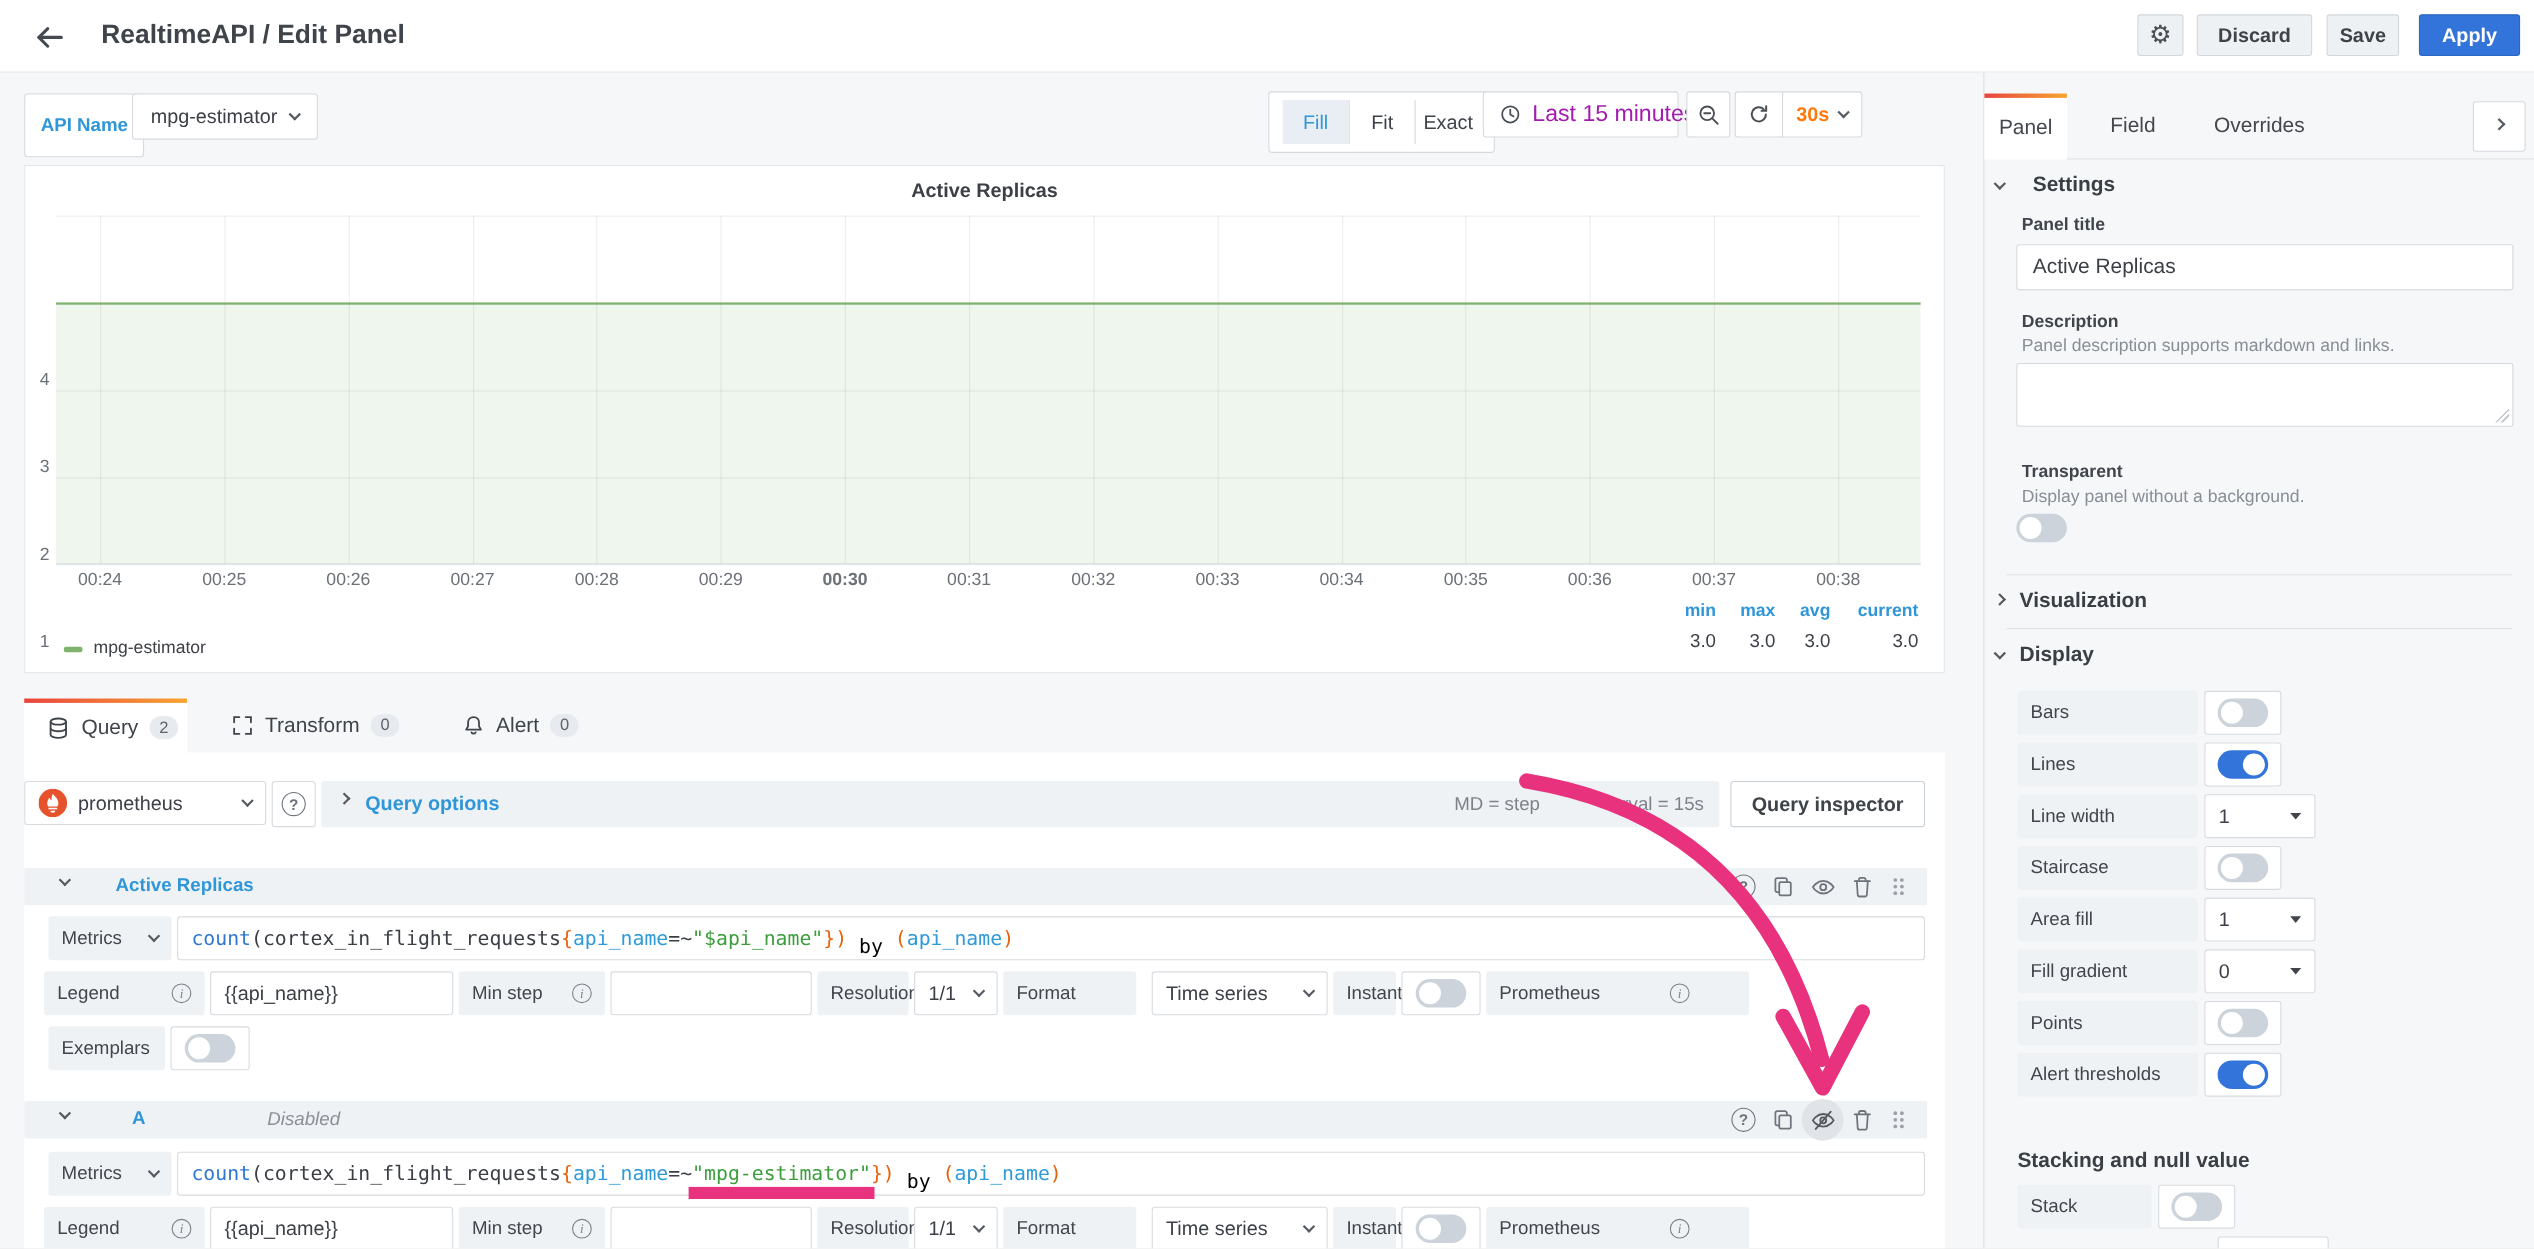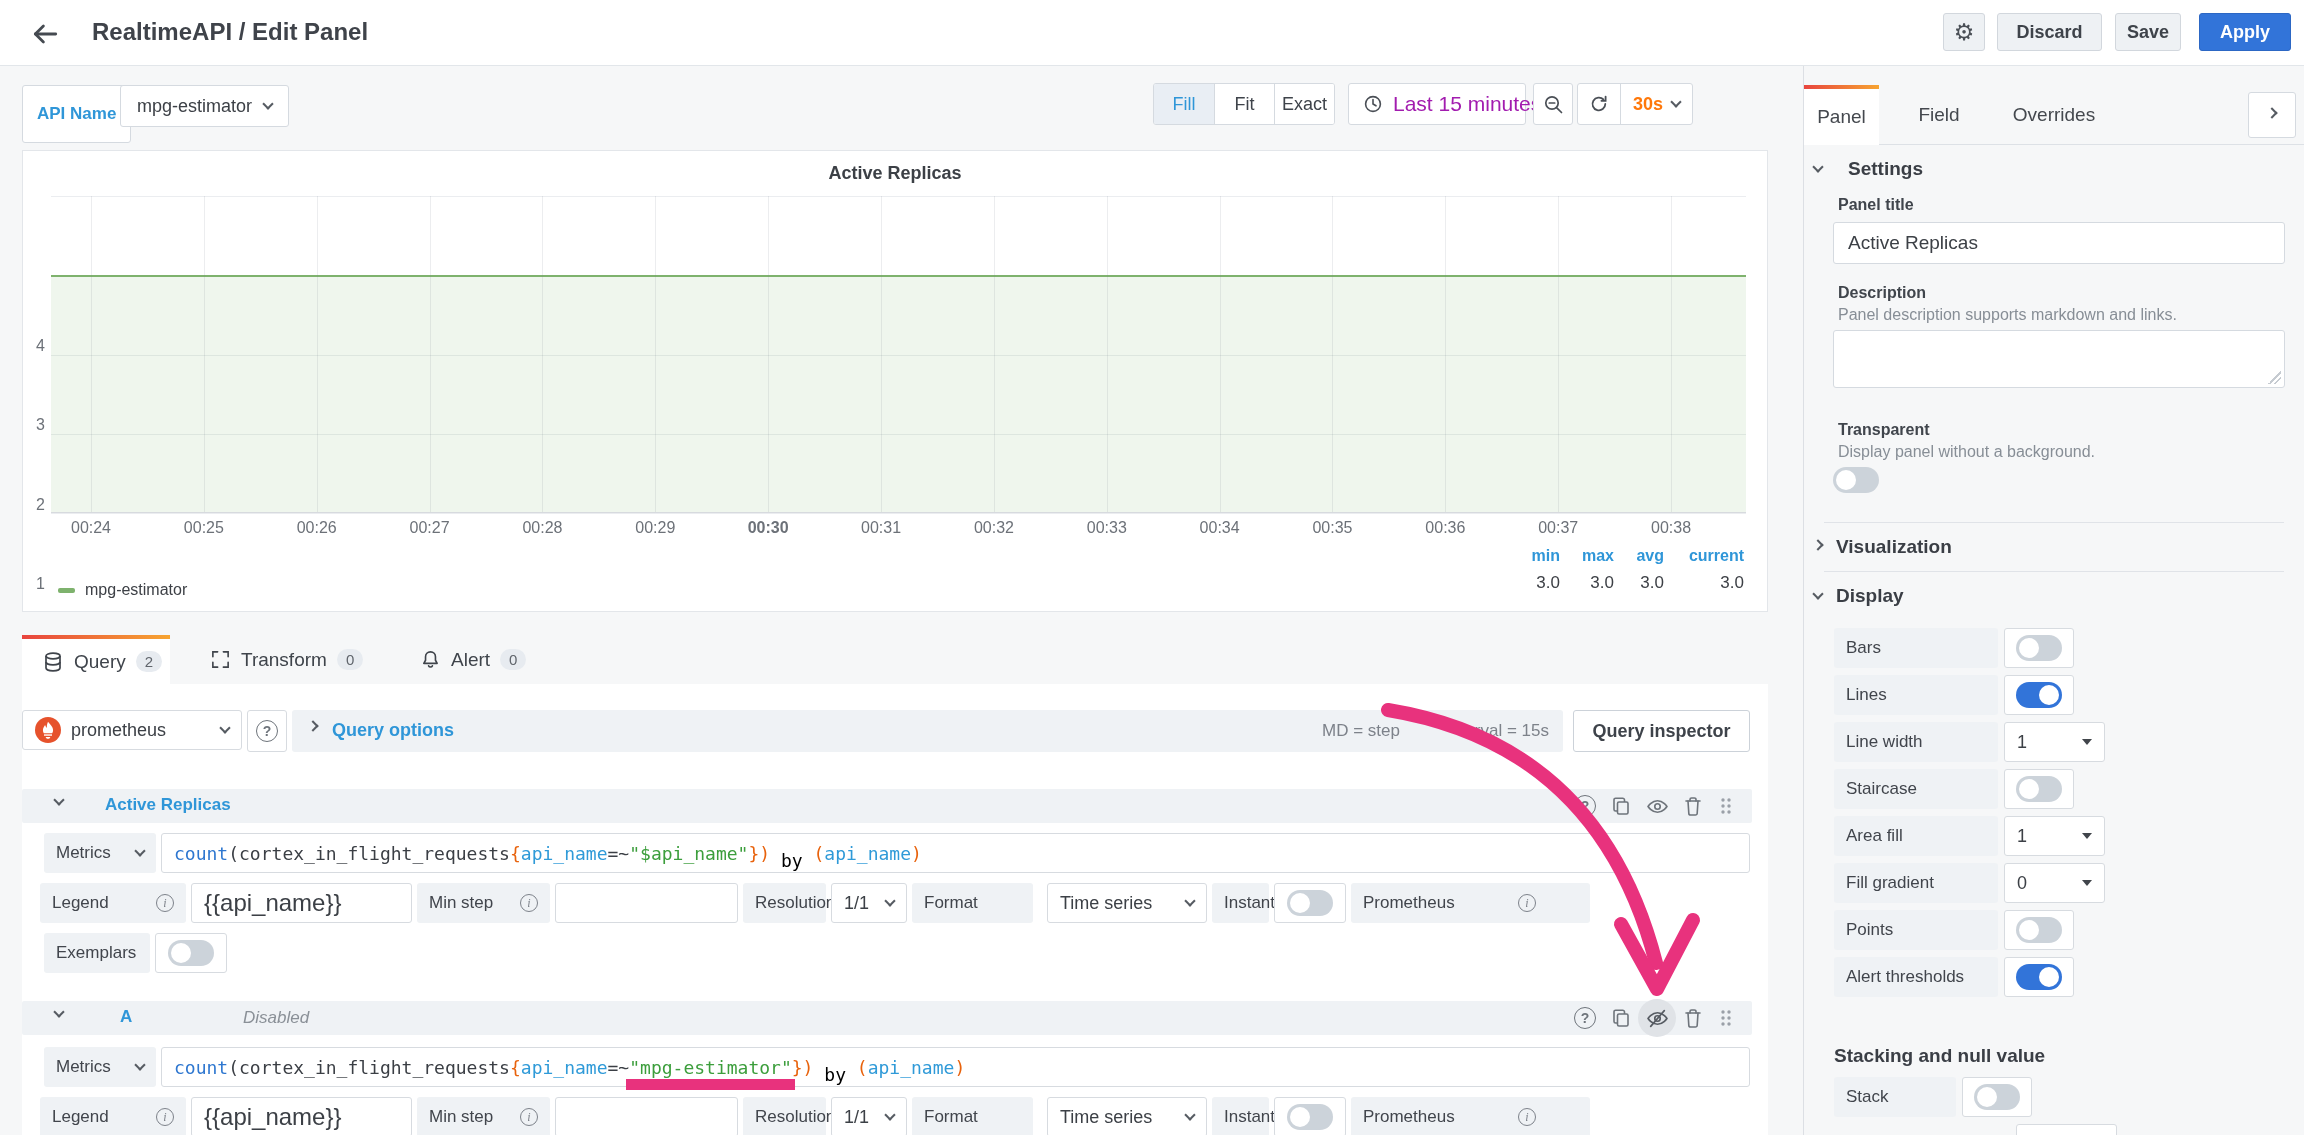--- a/index.html
+++ b/index.html
@@ -45,21 +45,21 @@
   .stats.val{top:422px;color:#3d4046;font-size:17px;}
 
   
   .tab{position:absolute;top:635px;height:49px;display:flex;align-items:center;gap:10px;font-size:19px;color:#3f444b;cursor:pointer;padding:0 20px;}
   .tab.active{background:#fff;border-top:4px solid;border-image:linear-gradient(90deg,#e8443f,#f7a531) 1;}
   .badge{background:#e7ebf0;color:#60656c;font-size:15px;border-radius:11px;padding:2px 9px;}
 
   
   .qpanel{position:absolute;left:22px;top:684px;width:1746px;height:480px;background:#fff;}
   .chip{background:#eff2f5;border-radius:3px;display:flex;align-items:center;font-size:17px;color:#41454c;font-weight:500;padding:0 12px;height:40px;}
-  .inpt{background:#fff;border:1px solid #d7dbe0;border-radius:3px;height:40px;display:flex;align-items:center;padding:0 12px;font-size:24px;color:#3c4046;}
+  .inpt{background:#fff;border:1px solid #d7dbe0;border-radius:3px;height:40px;display:flex;align-items:center;padding:0 12px;font-size:18px;color:#3c4046;}
   .selbox{background:#fff;border:1px solid #d7dbe0;border-radius:3px;height:40px;display:flex;align-items:center;justify-content:space-between;padding:0 12px;font-size:18px;color:#3c4046;cursor:pointer;}
   .strip{position:absolute;left:0;width:1730px;height:34px;background:#eff2f5;border-radius:2px;}
   .strip .sec-title{position:absolute;left:83px;top:6px;color:#2f96d8;font-weight:600;font-size:17px;}
   .strip .schev{position:absolute;left:33px;top:11px;}
   .s-icon{position:absolute;width:24px;height:24px;top:5px;display:flex;align-items:center;justify-content:center;cursor:pointer;color:#6e747b;}
   .qcircle{width:22px;height:22px;border:1.6px solid #6e747b;border-radius:50%;display:flex;align-items:center;justify-content:center;font-size:14px;font-weight:600;color:#6e747b;}
   .icircle{width:18px;height:18px;border:1.4px solid #7d828a;border-radius:50%;display:flex;align-items:center;justify-content:center;font-size:12px;color:#7d828a;font-style:italic;font-family:"Liberation Serif",serif;}
   .mono{font-family:"DejaVu Sans Mono","Liberation Mono",monospace;font-size:18px;white-space:pre;}
   .tk-fn{color:#2e77d0;} .tk-p{color:#3b3f45;} .tk-br{color:#e8620c;} .tk-attr{color:#2f9ad8;} .tk-str{color:#3c9e3c;} .tk-kw{color:#000000;margin-top:15px;}
   .tk-ul{position:relative;}
@@ -117,21 +117,21 @@
   </div>
 
   <div class="chip-box abs" style="left:22px;top:85px;height:58px;">
     <span class="var-label">API Name</span>
   </div>
   <div class="chip-box abs" style="left:120px;top:85px;height:42px;padding:0 16px;gap:12px;cursor:pointer;">
     <span style="font-size:18px;color:#3c4046;">mpg-estimator</span>
     <i class="chev"></i>
   </div>
 
-  <div class="chip-box abs" style="left:1153px;top:83px;height:42px;overflow:hidden;padding:0;">
+  <div class="chip-box abs" style="left:1153px;top:83px;height:56px;overflow:hidden;padding:12px;">
     <div class="seg active">Fill</div>
     <div class="seg">Fit</div>
     <div class="seg">Exact</div>
   </div>
 
   <div class="chip-box abs" style="left:1348px;top:83px;width:178px;height:42px;padding:0 14px;gap:10px;cursor:pointer;">
     <span>
       <svg class="ic" width="20" height="20" viewBox="0 0 20 20" fill="none" stroke="#4a4f56" stroke-width="1.6" stroke-linecap="round">
           <circle cx="10" cy="10" r="7.4"></circle>
           <path d="M10 5.6V10l3 1.8"></path>

